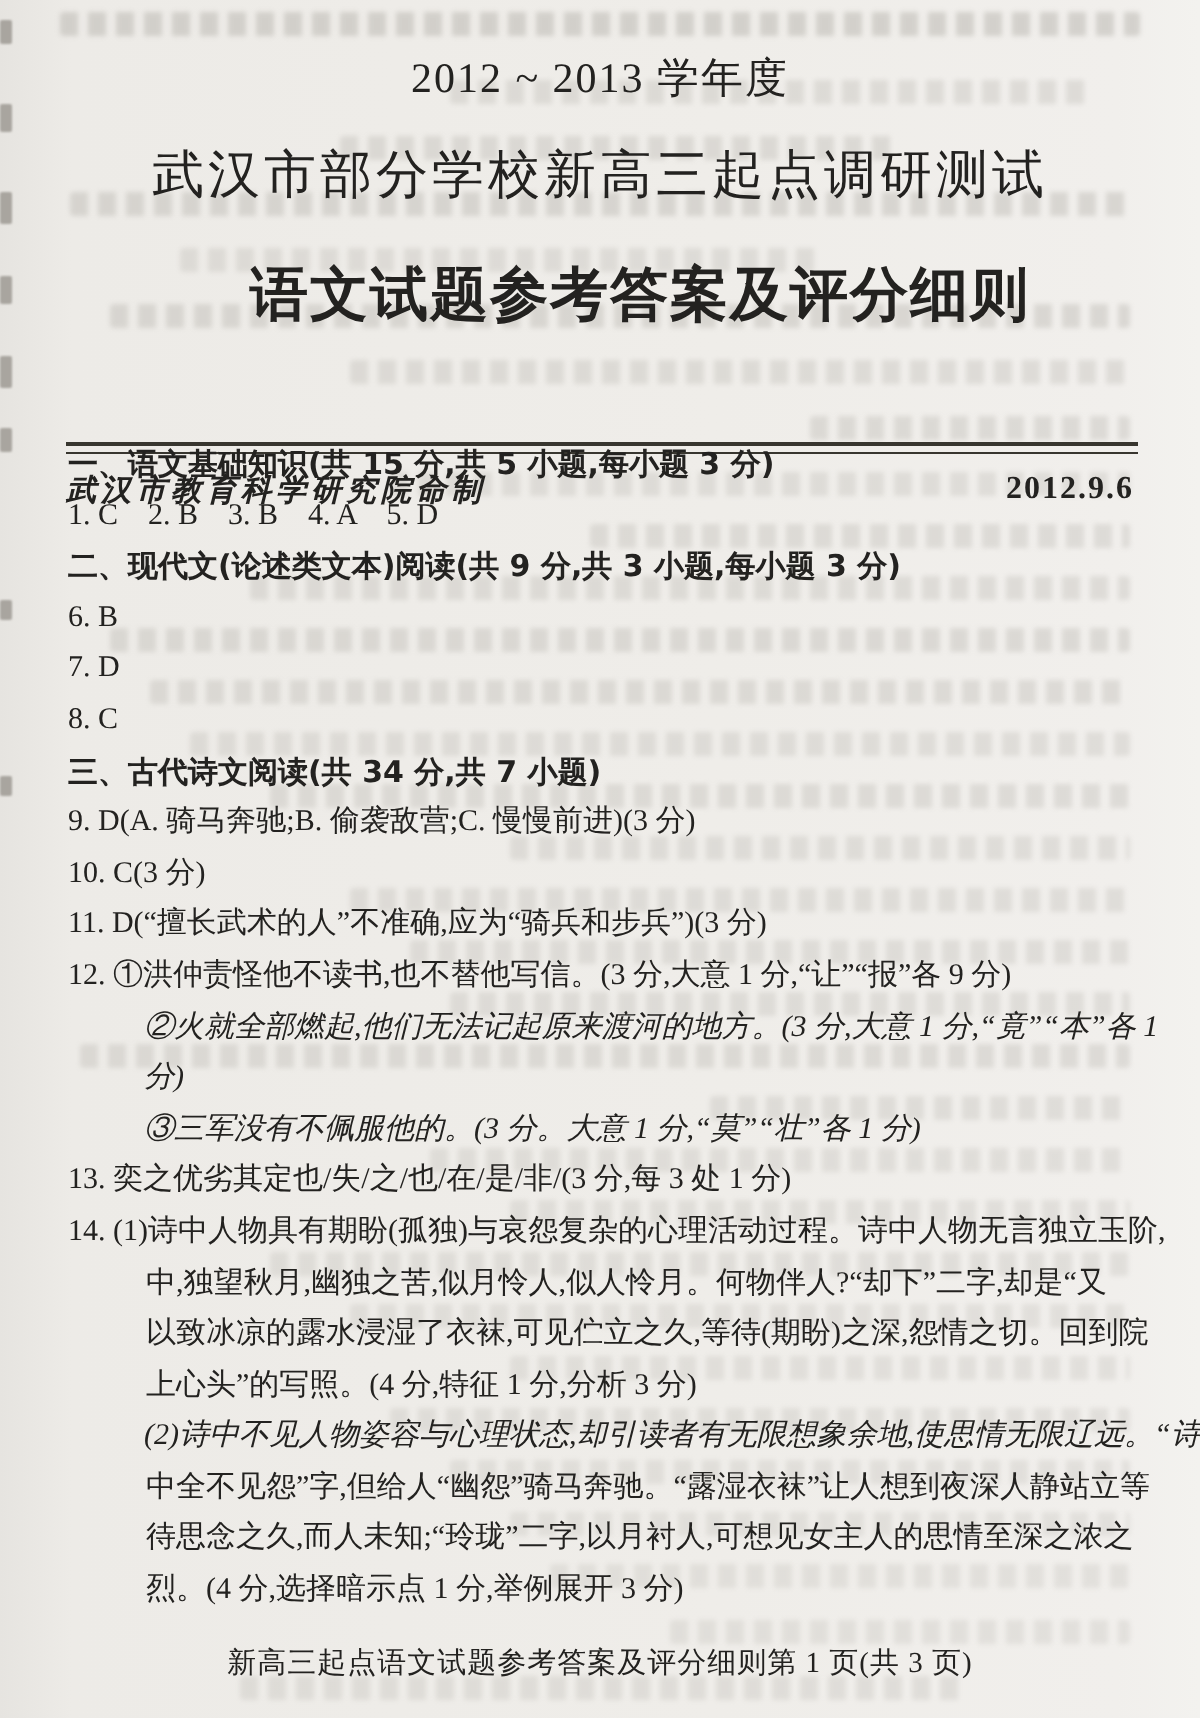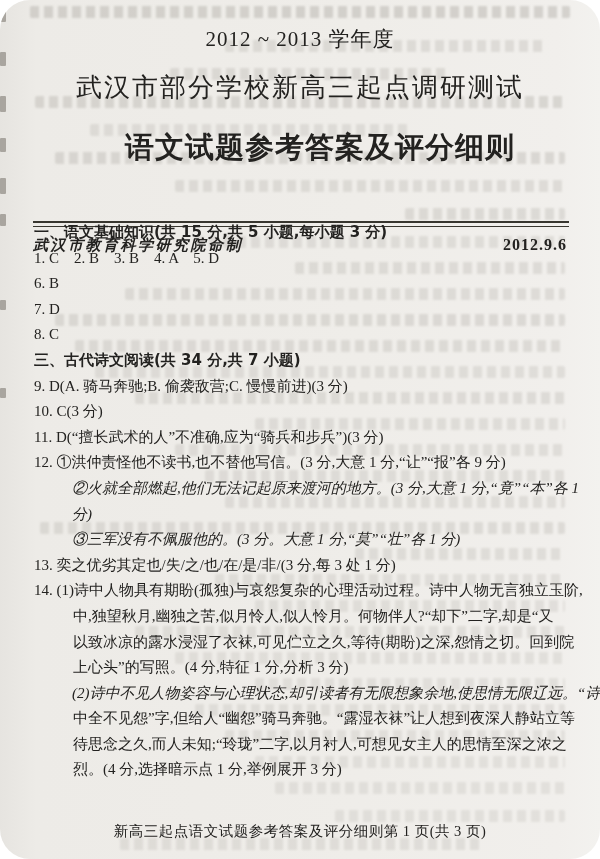--- a/index.html
+++ b/index.html
@@ -3,21 +3,20 @@
 <meta charset="utf-8">
 <style>
   html,body{margin:0;padding:0;}
   .page{
     position:relative;
     width:600px;height:859px;
     overflow:hidden;
     background:linear-gradient(90deg,#e6e4e0 0,#edebe7 6%,#efede9 60%,#f1efec 93%,#f3f2ef 100%);
     font-family:"Liberation Serif","DejaVu Serif",serif;
     color:#232220;
-    border-radius:30px;
   }
   
   .bleed{
     position:absolute;height:12px;border-radius:2px;
     filter:blur(1.2px);
     pointer-events:none;
   }
   .speck{
     position:absolute;left:0;width:6px;border-radius:1px;
     filter:blur(.6px);background:#8f8b84;opacity:.7;
@@ -114,20 +113,21 @@
   <div class="meta">
     <span class="issuer">武汉市教育科学研究院命制</span>
     <span class="date">2012.9.6</span>
   </div>
 
   <div class="rule"></div>
 
   <div class="answers" id="answer-body">
       <div class="ln heading">一、语文基础知识(共 15 分,共 5 小题,每小题 3 分)</div>
       <div class="ln item">1. C　2. B　3. B　4. A　5. D</div>
+      <div class="ln heading">二、现代文(论述类文本)阅读(共 9 分,共 3 小题,每小题 3 分)</div>
       <div class="ln item">6. B</div>
       <div class="ln item">7. D</div>
       <div class="ln item">8. C</div>
       <div class="ln heading">三、古代诗文阅读(共 34 分,共 7 小题)</div>
       <div class="ln item">9. D(A. 骑马奔驰;B. 偷袭敌营;C. 慢慢前进)(3 分)</div>
       <div class="ln item">10. C(3 分)</div>
       <div class="ln item">11. D(“擅长武术的人”不准确,应为“骑兵和步兵”)(3 分)</div>
       <div class="ln item">12. ①洪仲责怪他不读书,也不替他写信。(3 分,大意 1 分,“让”“报”各 9 分)</div>
       <div class="ln cont1">②火就全部燃起,他们无法记起原来渡河的地方。(3 分,大意 1 分,“竟”“本”各 1</div>
       <div class="ln cont1">分)</div>

